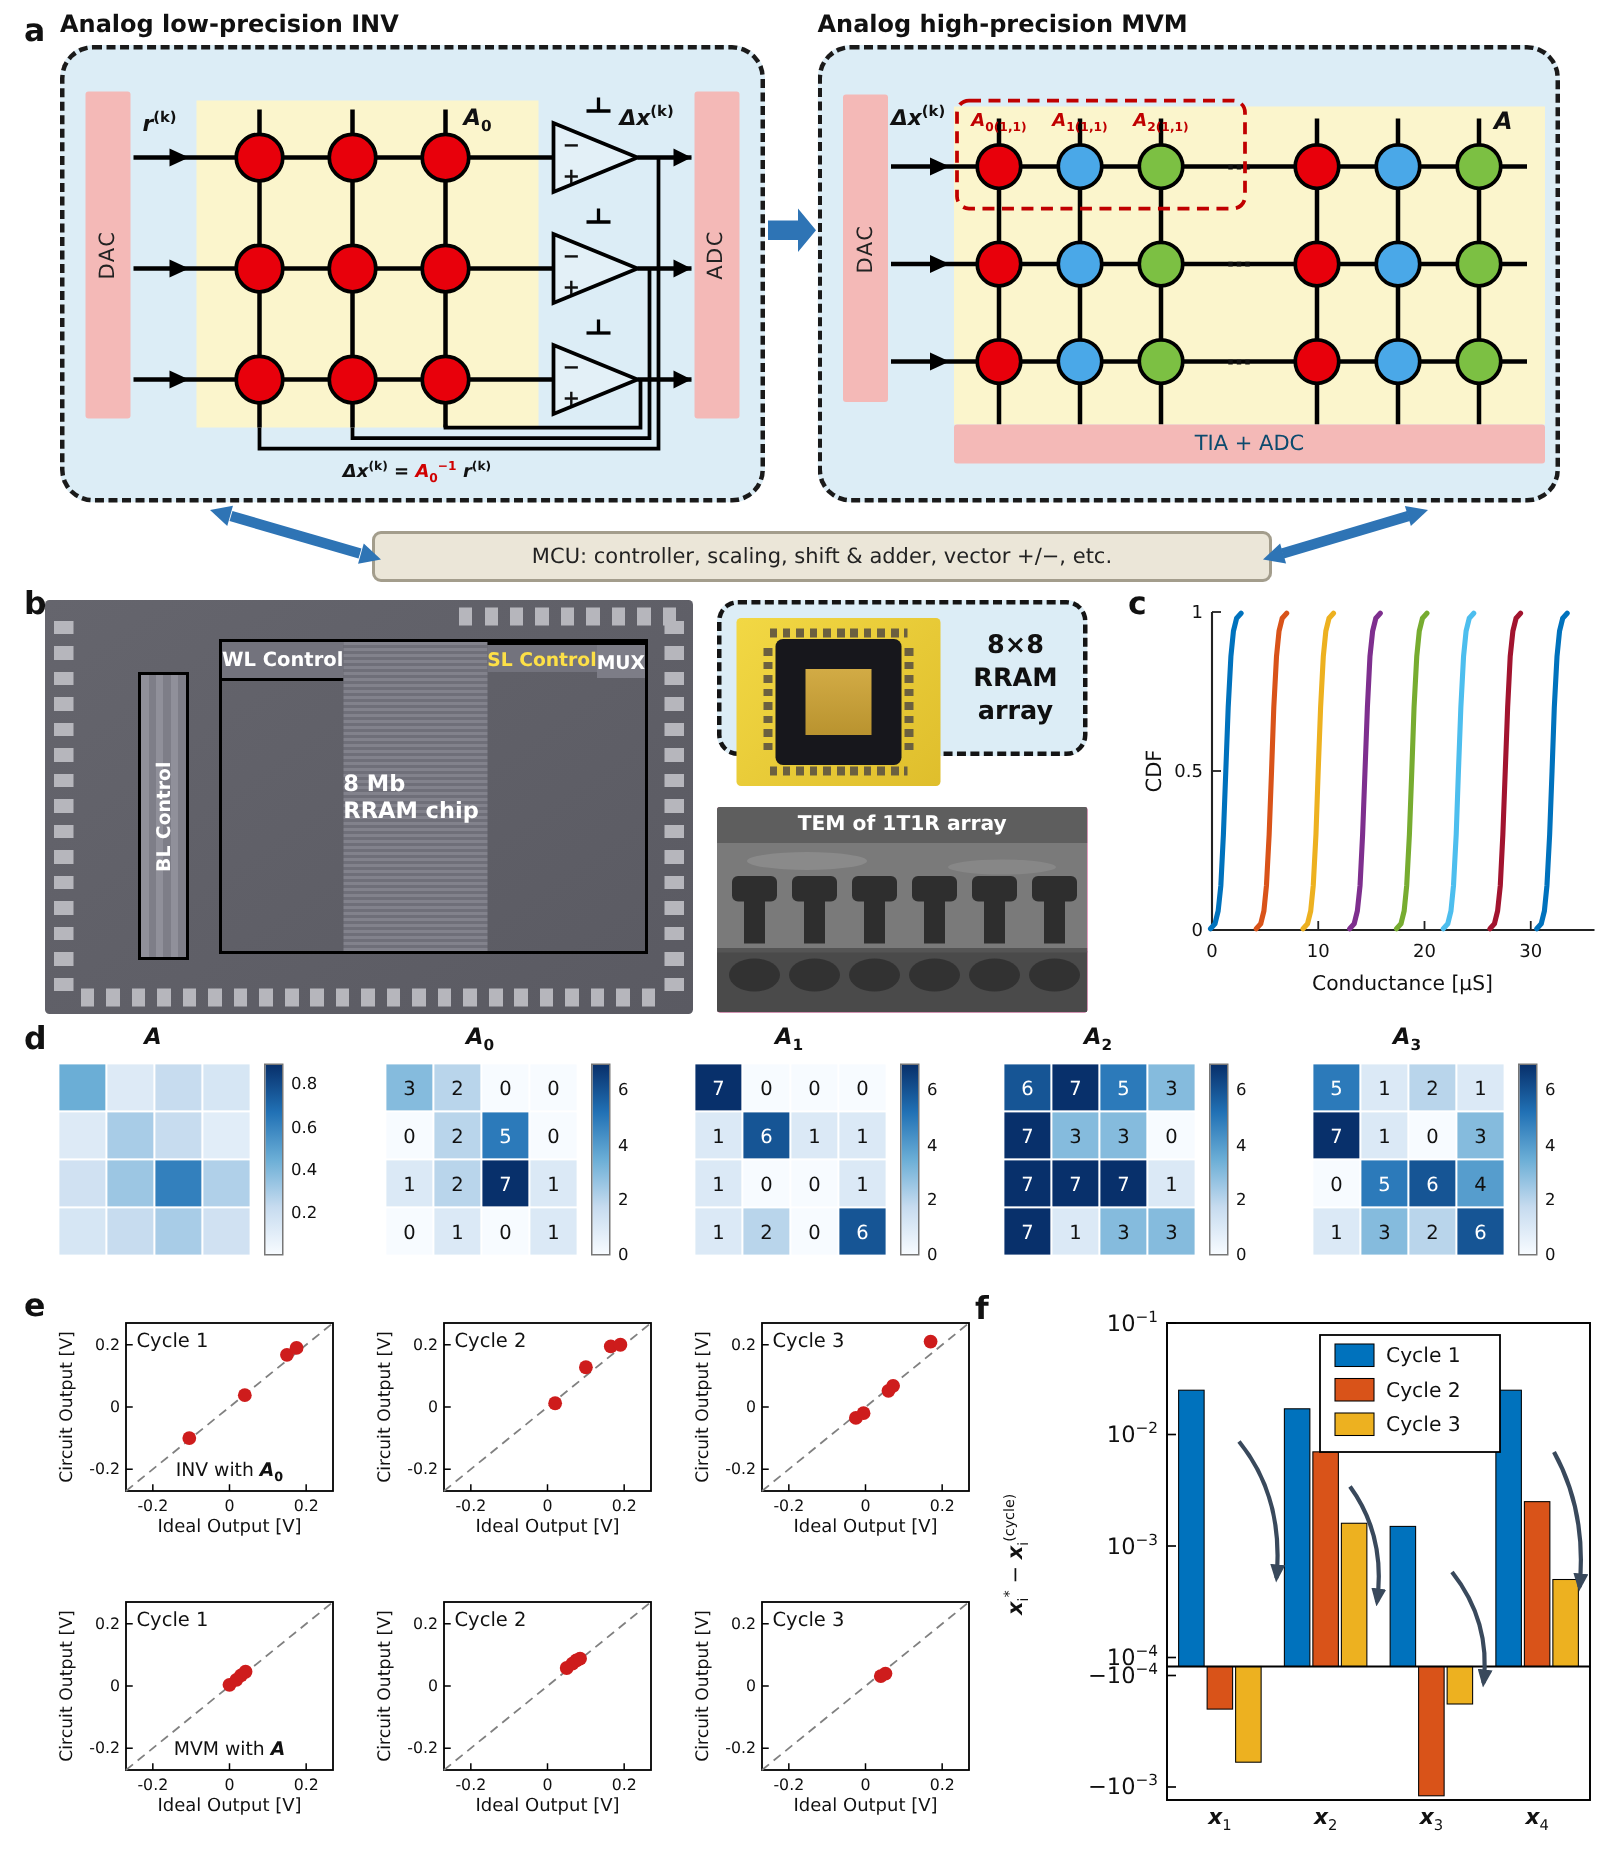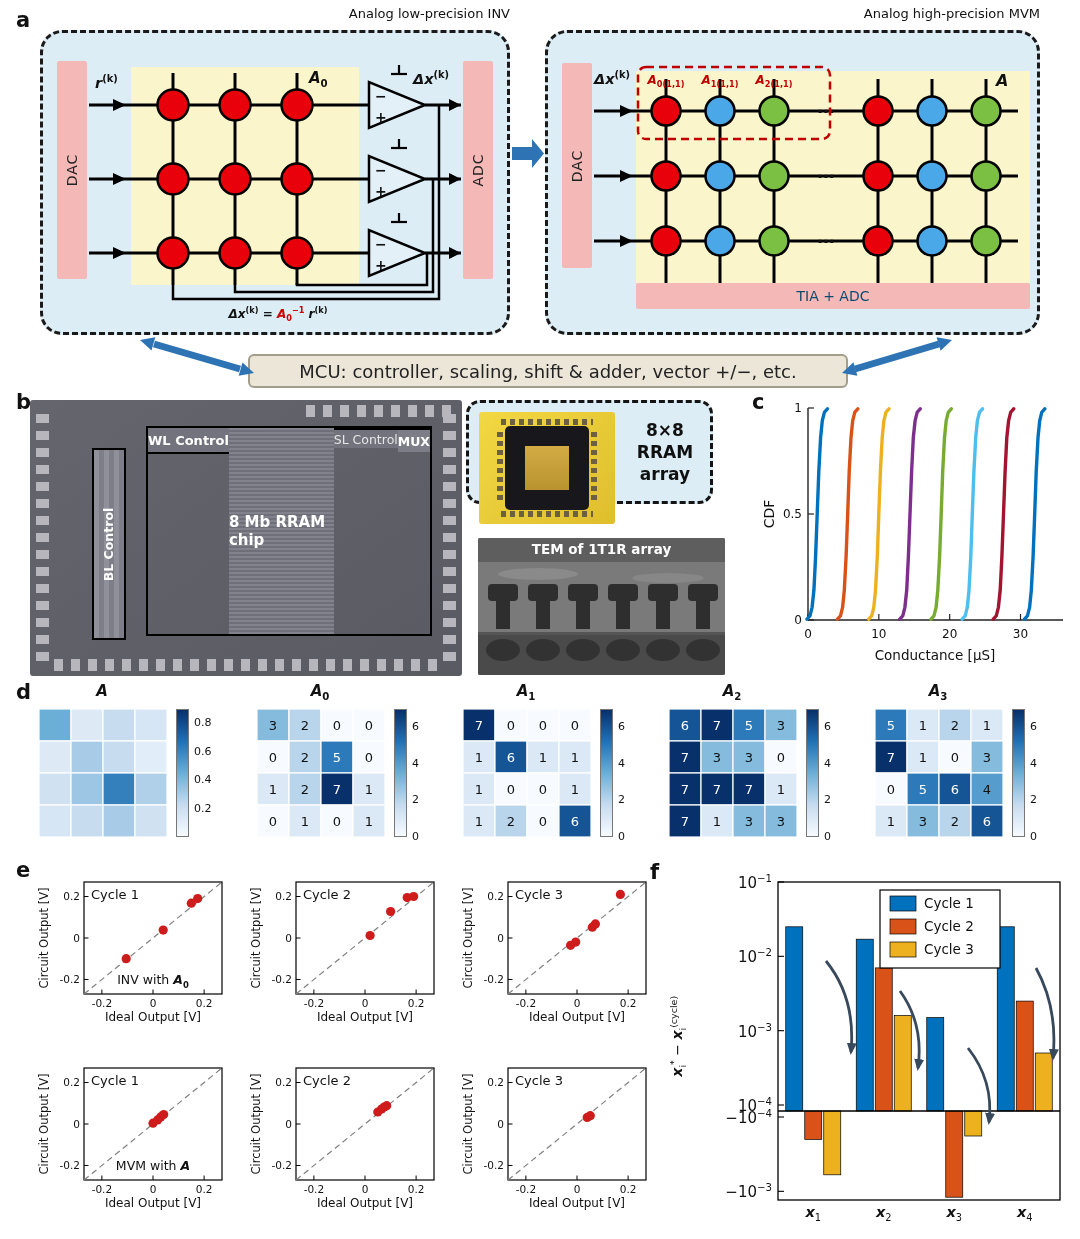--- a/index.html
+++ b/index.html
@@ -1,39 +1,39 @@
 <!DOCTYPE html>
 <html><head>
 <meta charset="utf-8">
 <style>
 *{margin:0;padding:0;box-sizing:border-box}
 body{font-family:"DejaVu Sans","Liberation Sans",sans-serif;background:#fff;color:#111}
 .page{position:relative;width:1080px;height:1239px;background:#fff;overflow:hidden}
 .abs{position:absolute}
 .panel-letter{position:absolute;font-size:21px;font-weight:bold;color:#111;z-index:6}
-.ptitle{position:absolute;text-align:right;font-weight:normal;font-size:13px}
+.ptitle{position:absolute;text-align:left;font-weight:bold;font-size:16px}
 .dashedbox{position:absolute;border:3px dashed #1a1a1a;border-radius:22px;background:#dcedf6}
 .boxsvg{position:absolute;left:0;top:0}
 .vbar{position:absolute;background:#f4b9b7;border-radius:2px;display:flex;align-items:center;justify-content:center}
 .vbar span{transform:rotate(-90deg);font-size:14px;letter-spacing:1px;color:#222}
 .hlabel{position:absolute;font-size:14.5px;white-space:nowrap;font-weight:bold}
 .eq{position:absolute;text-align:center;font-size:12px;white-space:nowrap}
 .red{color:#d00000}
 sup,sub{font-size:68%}
-.mcu{position:absolute;left:248px;top:354px;width:600px;height:34px;background:#ebe6d8;border:2px solid #a39d8c;border-radius:6px;display:flex;align-items:center;justify-content:center;font-size:18px;color:#222;z-index:2}
+.mcu{position:absolute;left:248px;top:354px;width:600px;height:34px;background:#ebe6d8;border:2px solid #a39d8c;border-radius:6px;display:flex;align-items:center;justify-content:center;font-size:14px;color:#222;z-index:2}
 .bitlabel{position:absolute;color:#c00000;font-weight:bold;font-size:12px;font-style:normal;text-align:center;white-space:nowrap}
 .tia{position:absolute;background:#f4b9b7;display:flex;align-items:center;justify-content:center;font-size:14px;color:#0c4a6e;border-radius:2px}
 .chip{position:absolute;background:linear-gradient(145deg,#65656d,#5a5a62);border-radius:3px}
 .padstrip{position:absolute}
 .blbox{position:absolute;left:62px;top:48px;width:34px;height:192px;border:2.5px solid #000;background:repeating-linear-gradient(90deg,#90909a 0 5px,#7e7e88 5px 10px);display:flex;align-items:center;justify-content:center}
 .vtext{transform:rotate(-90deg);color:#fff;font-weight:bold;font-size:12.5px;white-space:nowrap}
 .mainbox{position:absolute;left:116px;top:26px;width:286px;height:210px;border:2.5px solid #000;display:flex;flex-direction:row}
 .wlrow{height:26px;border-bottom:2.5px solid #000;background:#73737d;color:#fff;font-weight:bold;font-size:13px;display:flex;align-items:center;justify-content:center}
 .dierow{flex:1;background:repeating-linear-gradient(0deg,#82828c 0 2px,#6f6f79 2px 4px);color:#fff;font-weight:bold;font-size:15px;display:flex;align-items:center;justify-content:center}
-.slrow{height:20px;border-top:2.5px solid #000;background:#73737d;color:#e5e5e5;font-weight:normal;font-size:12.5px;display:flex;align-items:center;justify-content:center}
+.slrow{height:20px;border-top:2.5px solid #000;background:#73737d;color:#fde047;font-weight:bold;font-size:12.5px;display:flex;align-items:center;justify-content:center}
 .muxrow{height:24px;border-top:2.5px solid #000;background:#7d7d87;color:#fff;font-weight:bold;font-size:12.5px;display:flex;align-items:center;justify-content:center}
 .rrambox{position:absolute;border:3px dashed #141414;border-radius:14px;background:#dcedf6}
 .chipphoto{position:absolute;left:10px;top:9px;width:136px;height:112px;background:linear-gradient(135deg,#f2d844,#dfbe2c);border-radius:3px;overflow:hidden}
 .pkg{position:absolute;left:26px;top:14px;width:84px;height:84px;background:#17171c;border-radius:5px}
 .die2{position:absolute;left:46px;top:34px;width:44px;height:44px;background:linear-gradient(#d2ab45,#b9932f)}
 .pinstrip{position:absolute}
 .rramlabel{position:absolute;left:148px;top:0;width:96px;height:100%;display:flex;align-items:center;justify-content:center;text-align:center;font-weight:bold;font-size:17px;line-height:1.3;color:#101010}
 .tembox{position:absolute;background:#ec4899;border-radius:2px;overflow:hidden}
 .temtitle{position:absolute;top:3px;left:0;width:100%;text-align:center;color:#fff;font-weight:bold;font-size:13.5px}
 .hmtitle{position:absolute;text-align:center;font-size:15px}
@@ -186,21 +186,21 @@
         <span class="vtext">BL Control</span>
       </div>
     <div class="mainbox">
       <div class="wlrow">WL Control</div>
       <div class="dierow">8 Mb RRAM chip</div>
       <div class="slrow">SL Control</div>
       <div class="muxrow">MUX</div>
     </div>
   </div>
 
-  <div class="rrambox" style="left:466px;top:400px;width:247px;height:104px">
+  <div class="rrambox" style="left:478px;top:400px;width:247px;height:104px">
     <div class="chipphoto">
       <div class="pinstrip" style="left:22px;top:7px;width:92px;height:6px;background:repeating-linear-gradient(90deg,#6b6040 0 5px,rgba(0,0,0,0) 5px 9px)"></div>
       <div class="pinstrip" style="left:22px;top:99px;width:92px;height:6px;background:repeating-linear-gradient(90deg,#6b6040 0 5px,rgba(0,0,0,0) 5px 9px)"></div>
       <div class="pinstrip" style="left:18px;top:20px;width:6px;height:72px;background:repeating-linear-gradient(180deg,#6b6040 0 5px,rgba(0,0,0,0) 5px 9px)"></div>
       <div class="pinstrip" style="left:112px;top:20px;width:6px;height:72px;background:repeating-linear-gradient(180deg,#6b6040 0 5px,rgba(0,0,0,0) 5px 9px)"></div>
       <div class="pkg"></div>
       <div class="die2"></div>
     </div>
     <div class="rramlabel">8×8<br>RRAM<br>array</div>
   </div>

